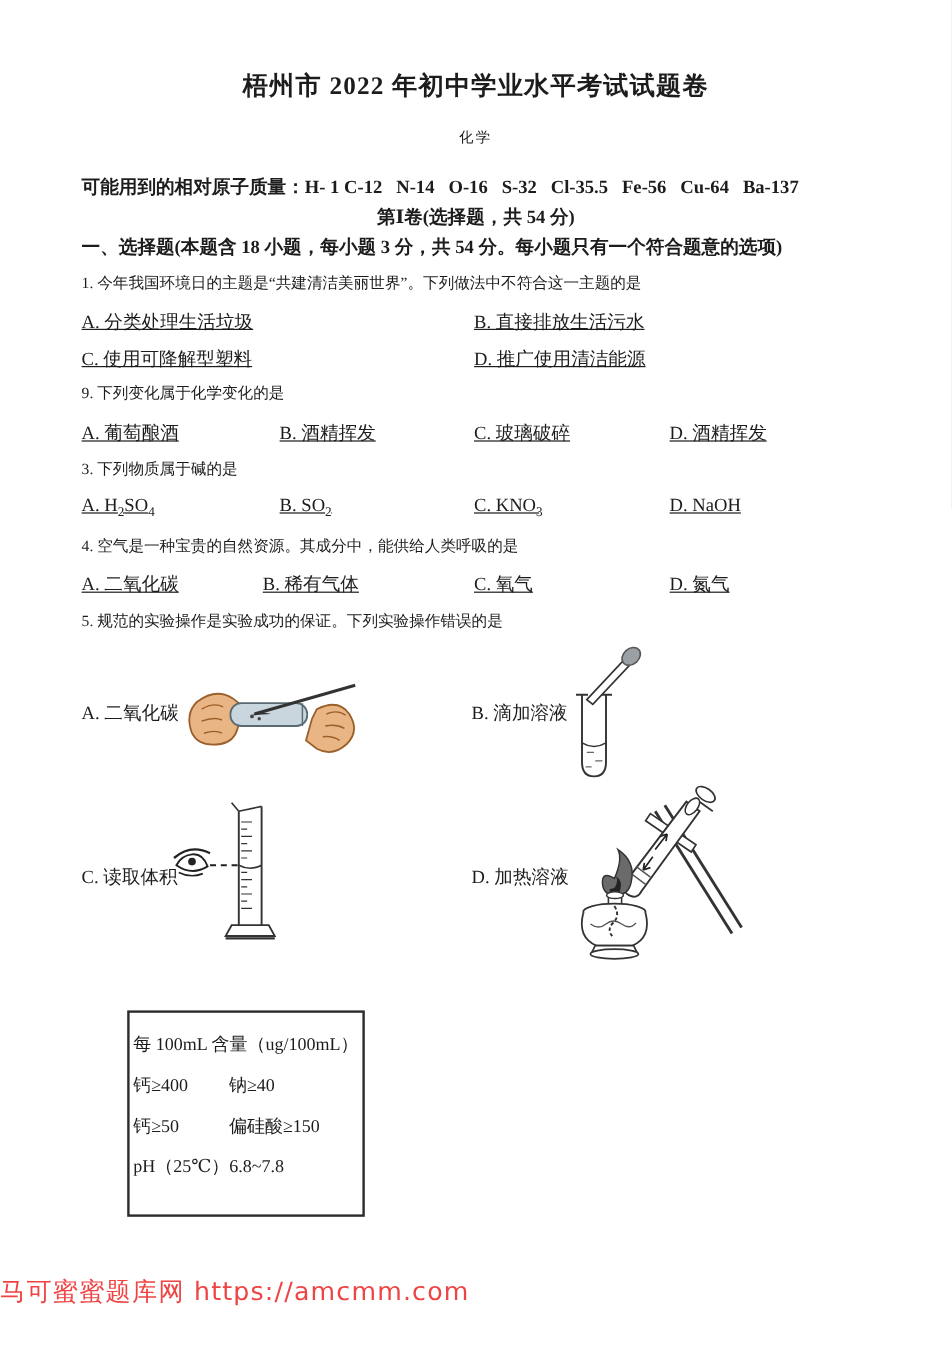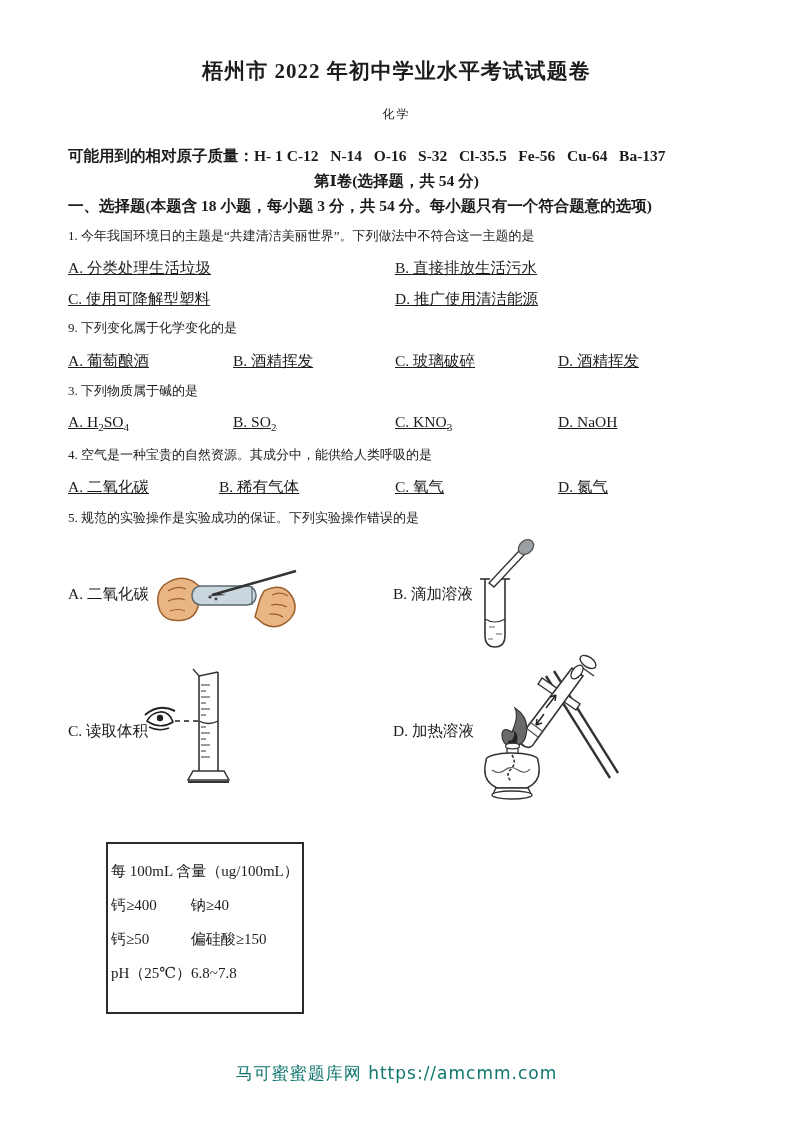--- a/index.html
+++ b/index.html
@@ -18,22 +18,22 @@
   .opt sub{font-size:11px;}
   .q5-label{position:absolute;font-size:15.5px;white-space:nowrap;}
   .fig{position:absolute;}
   .wlabel{
     position:absolute;left:78px;top:842px;width:198px;height:172px;
     border:2px solid #2b2b2b;box-sizing:border-box;padding:10px 0 0 3px;font-size:15px;margin-left:28px;
   }
   .wl-line{height:34px;line-height:34px;white-space:nowrap;}
   .wl-c1{display:inline-block;min-width:76px;}
   .footer{
-    position:absolute;top:1062px;left:0;width:100%;text-align:center;
-    font-family:"DejaVu Sans","Liberation Sans",sans-serif;font-size:17px;color:#0f766e;letter-spacing:1px;
+    position:absolute;top:1062px;left:0;width:100%;
+    font-family:"DejaVu Sans","Liberation Sans",sans-serif;font-size:21px;color:#ef4444;letter-spacing:1px;
   }
 </style>
 </head>
 <body>
 
 <div class="page">
 
   <div class="center doc-title">梧州市 2022 年初中学业水平考试试题卷</div>
   <div class="center doc-subject">化学</div>
   <div class="atomic">可能用到的相对原子质量：H- 1 C-12   N-14   O-16   S-32   Cl-35.5   Fe-56   Cu-64   Ba-137</div>

